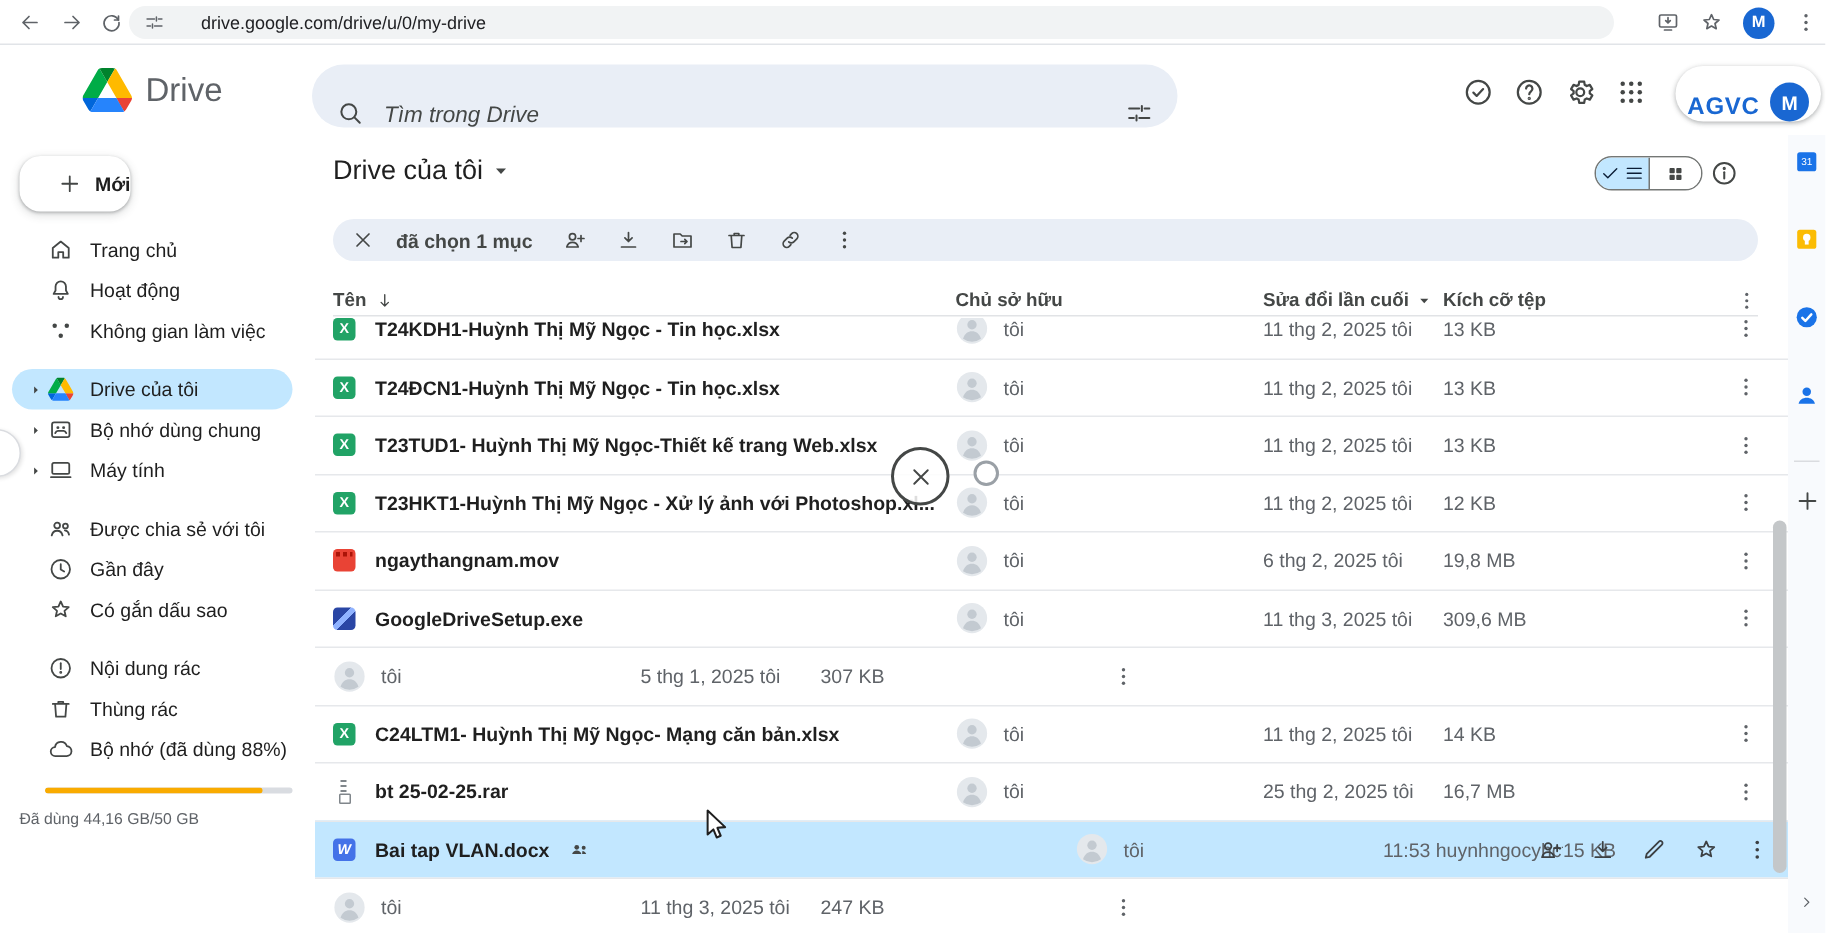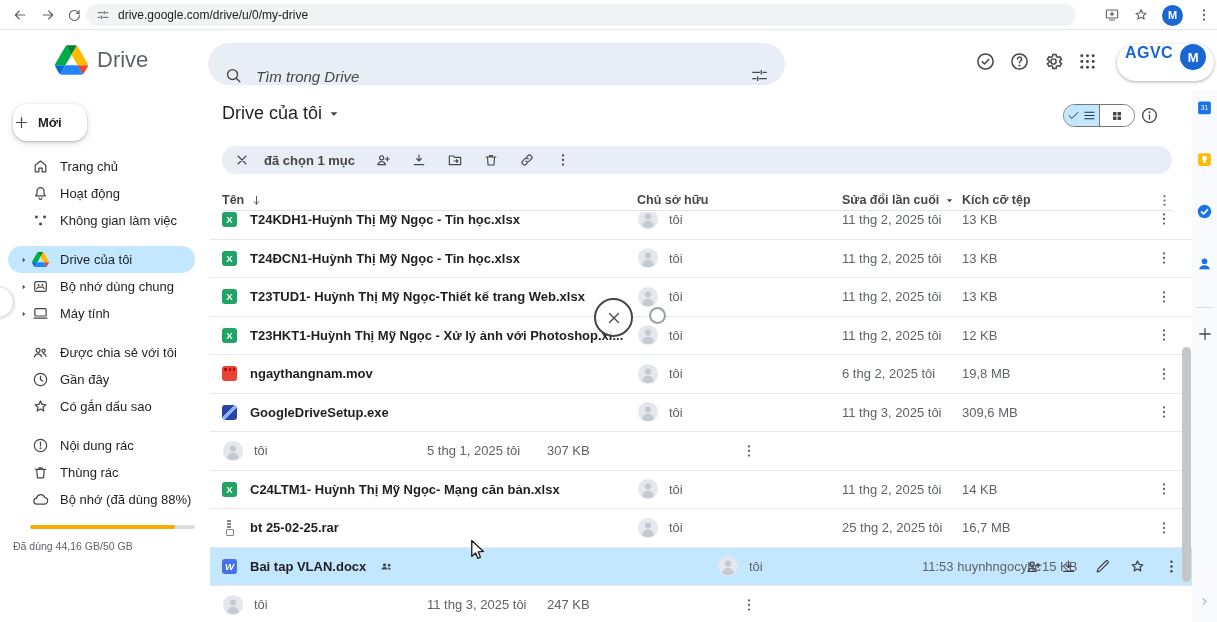--- a/index.html
+++ b/index.html
@@ -3,44 +3,44 @@
 <meta charset="utf-8">
 <style>
   * { box-sizing: border-box; margin: 0; padding: 0; }
   html,body { width:1217px; height:622px; overflow:hidden; }
   body { font-family:"Liberation Sans","DejaVu Sans",sans-serif; background:#fff; position:relative; color:#1f1f1f; }
   .ic { display:inline-flex; align-items:center; justify-content:center; flex:none; }
 
   
   .browser-bar{position:absolute;left:0;top:0;width:1217px;height:30px;background:#fff;border-bottom:1px solid #e1e4e8;z-index:30;}
   .nav-ic{position:absolute;width:16px;height:16px;color:#5f6368;top:7px;}
-  .url-pill{position:absolute;left:86px;top:4px;width:990px;height:22px;background:#f1f3f4;border-radius:12px;display:flex;align-items:center;padding:0 10px;}
+  .url-pill{position:absolute;left:86px;top:4px;width:990px;height:22px;background:#f1f3f4;border-radius:12px;display:flex;align-items:center;padding:0 10px;gap:16px;}
   .url-ic{width:14px;height:14px;color:#5f6368;margin-right:8px;}
   .url-text{font-size:12px;color:#202124;}
   .browser-right{position:absolute;right:5px;top:0;height:30px;display:flex;align-items:center;gap:13px;}
   .browser-right .ic{width:16px;height:16px;color:#5f6368;}
   .b-avatar{width:21px;height:21px;border-radius:50%;background:#1967d2;color:#fff;font-size:11px;font-weight:bold;display:flex;align-items:center;justify-content:center;}
 
   
   .drive-header{position:absolute;left:0;top:30px;width:1217px;height:60px;background:#fff;z-index:20;}
   .drive-logo{position:absolute;left:55px;top:15px;width:33px;height:30px;}
   .app-name{position:absolute;left:97px;top:17px;font-size:22px;color:#5f6368;}
   .search-pill{position:absolute;left:208px;top:13px;width:577px;height:42px;background:#e9eef6;border-radius:21px;display:flex;align-items:flex-end;padding:0 16px;font-style:italic;}
   .search-ic{width:19px;height:19px;color:#444746;margin-right:13px;}
   .search-text{flex:1;font-size:15px;color:#444746;}
   .tune-ic{width:19px;height:19px;color:#444746;}
   .hdr-icons{position:absolute;left:975px;top:21px;display:flex;gap:13px;}
   .hdr-icons .ic{width:21px;height:21px;color:#444746;}
-  .account-chip{position:absolute;left:1117px;top:14px;width:97px;height:37px;background:#fff;border-radius:19px;box-shadow:0 1px 3px rgba(60,64,67,.3),0 1px 4px rgba(60,64,67,.15);display:flex;align-items:flex-start;justify-content:center;gap:7px;}
+  .account-chip{position:absolute;left:1117px;top:14px;width:97px;height:37px;background:#fff;border-radius:19px;box-shadow:0 1px 3px rgba(60,64,67,.3),0 1px 4px rgba(60,64,67,.15);display:flex;align-items:flex-end;justify-content:center;gap:7px;}
   .chip-label{font-size:16px;font-weight:bold;color:#1967d2;letter-spacing:.5px;}
   .chip-avatar{width:26px;height:26px;border-radius:50%;background:#1967d2;color:#fff;font-size:13px;font-weight:bold;display:flex;align-items:center;justify-content:center;}
 
   
   .sidebar{position:absolute;left:0;top:90px;width:210px;bottom:0;background:#fff;}
-  .new-btn{margin:14px 0 0 13px;width:74px;height:37px;background:#fff;border-radius:14px;box-shadow:0 1px 2px rgba(60,64,67,.3),0 2px 6px 1px rgba(60,64,67,.15);display:flex;align-items:center;justify-content:flex-start;gap:8px;cursor:pointer;}
+  .new-btn{margin:14px 0 0 13px;width:74px;height:37px;background:#fff;border-radius:14px;box-shadow:0 1px 2px rgba(60,64,67,.3),0 2px 6px 1px rgba(60,64,67,.15);display:flex;align-items:center;justify-content:flex-end;gap:8px;cursor:pointer;}
   .new-btn .ic{width:17px;height:17px;color:#444746;}
   .new-btn span.lbl{font-size:13px;font-weight:bold;color:#1f1f1f;}
   .sb-groups{margin-top:12px;}
   .sb-group{margin-bottom:12px;}
   .sb-item{height:27px;display:flex;align-items:center;margin:0 15px 0 8px;padding-left:8px;border-radius:14px;cursor:pointer;}
   .sb-item.selected{background:#c2e7ff;}
   .sb-caret{width:16px;height:10px;color:#444746;display:inline-flex;}
   .sb-caret svg{width:10px;height:10px;}
   .sb-ic{width:17px;height:17px;color:#444746;margin-right:11px;}
   .sb-label{font-size:13px;color:#1f1f1f;white-space:nowrap;}

